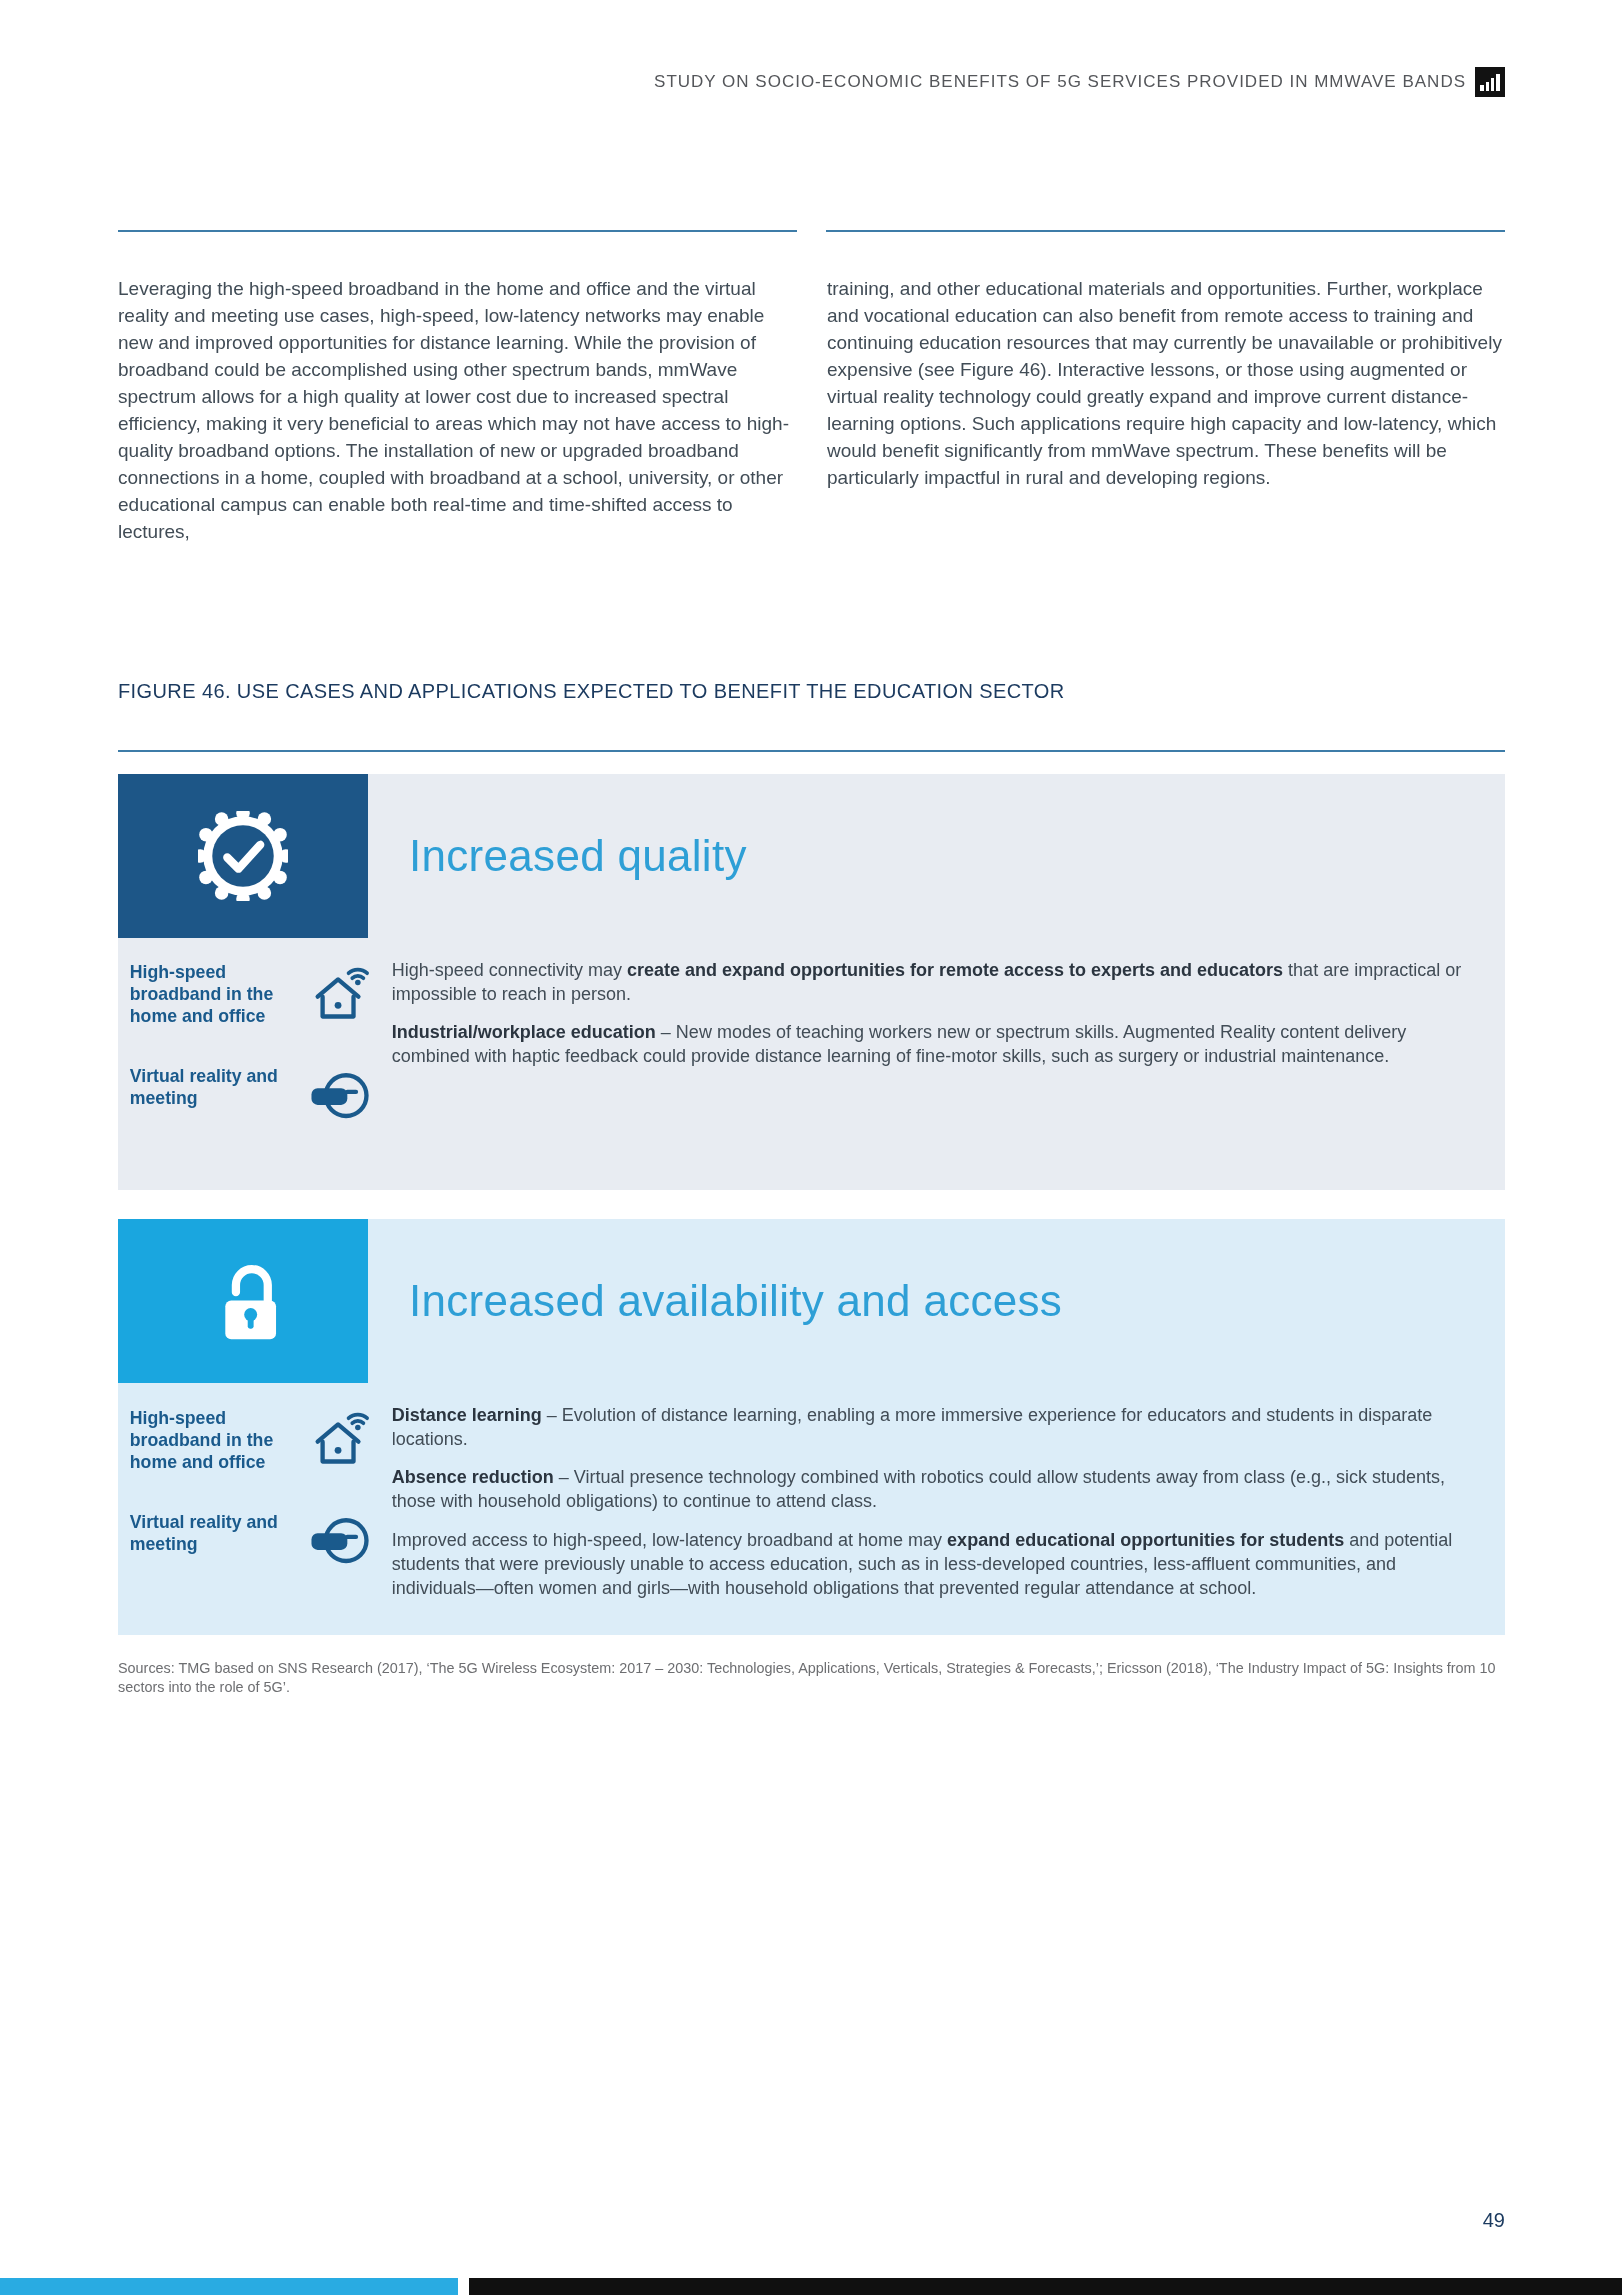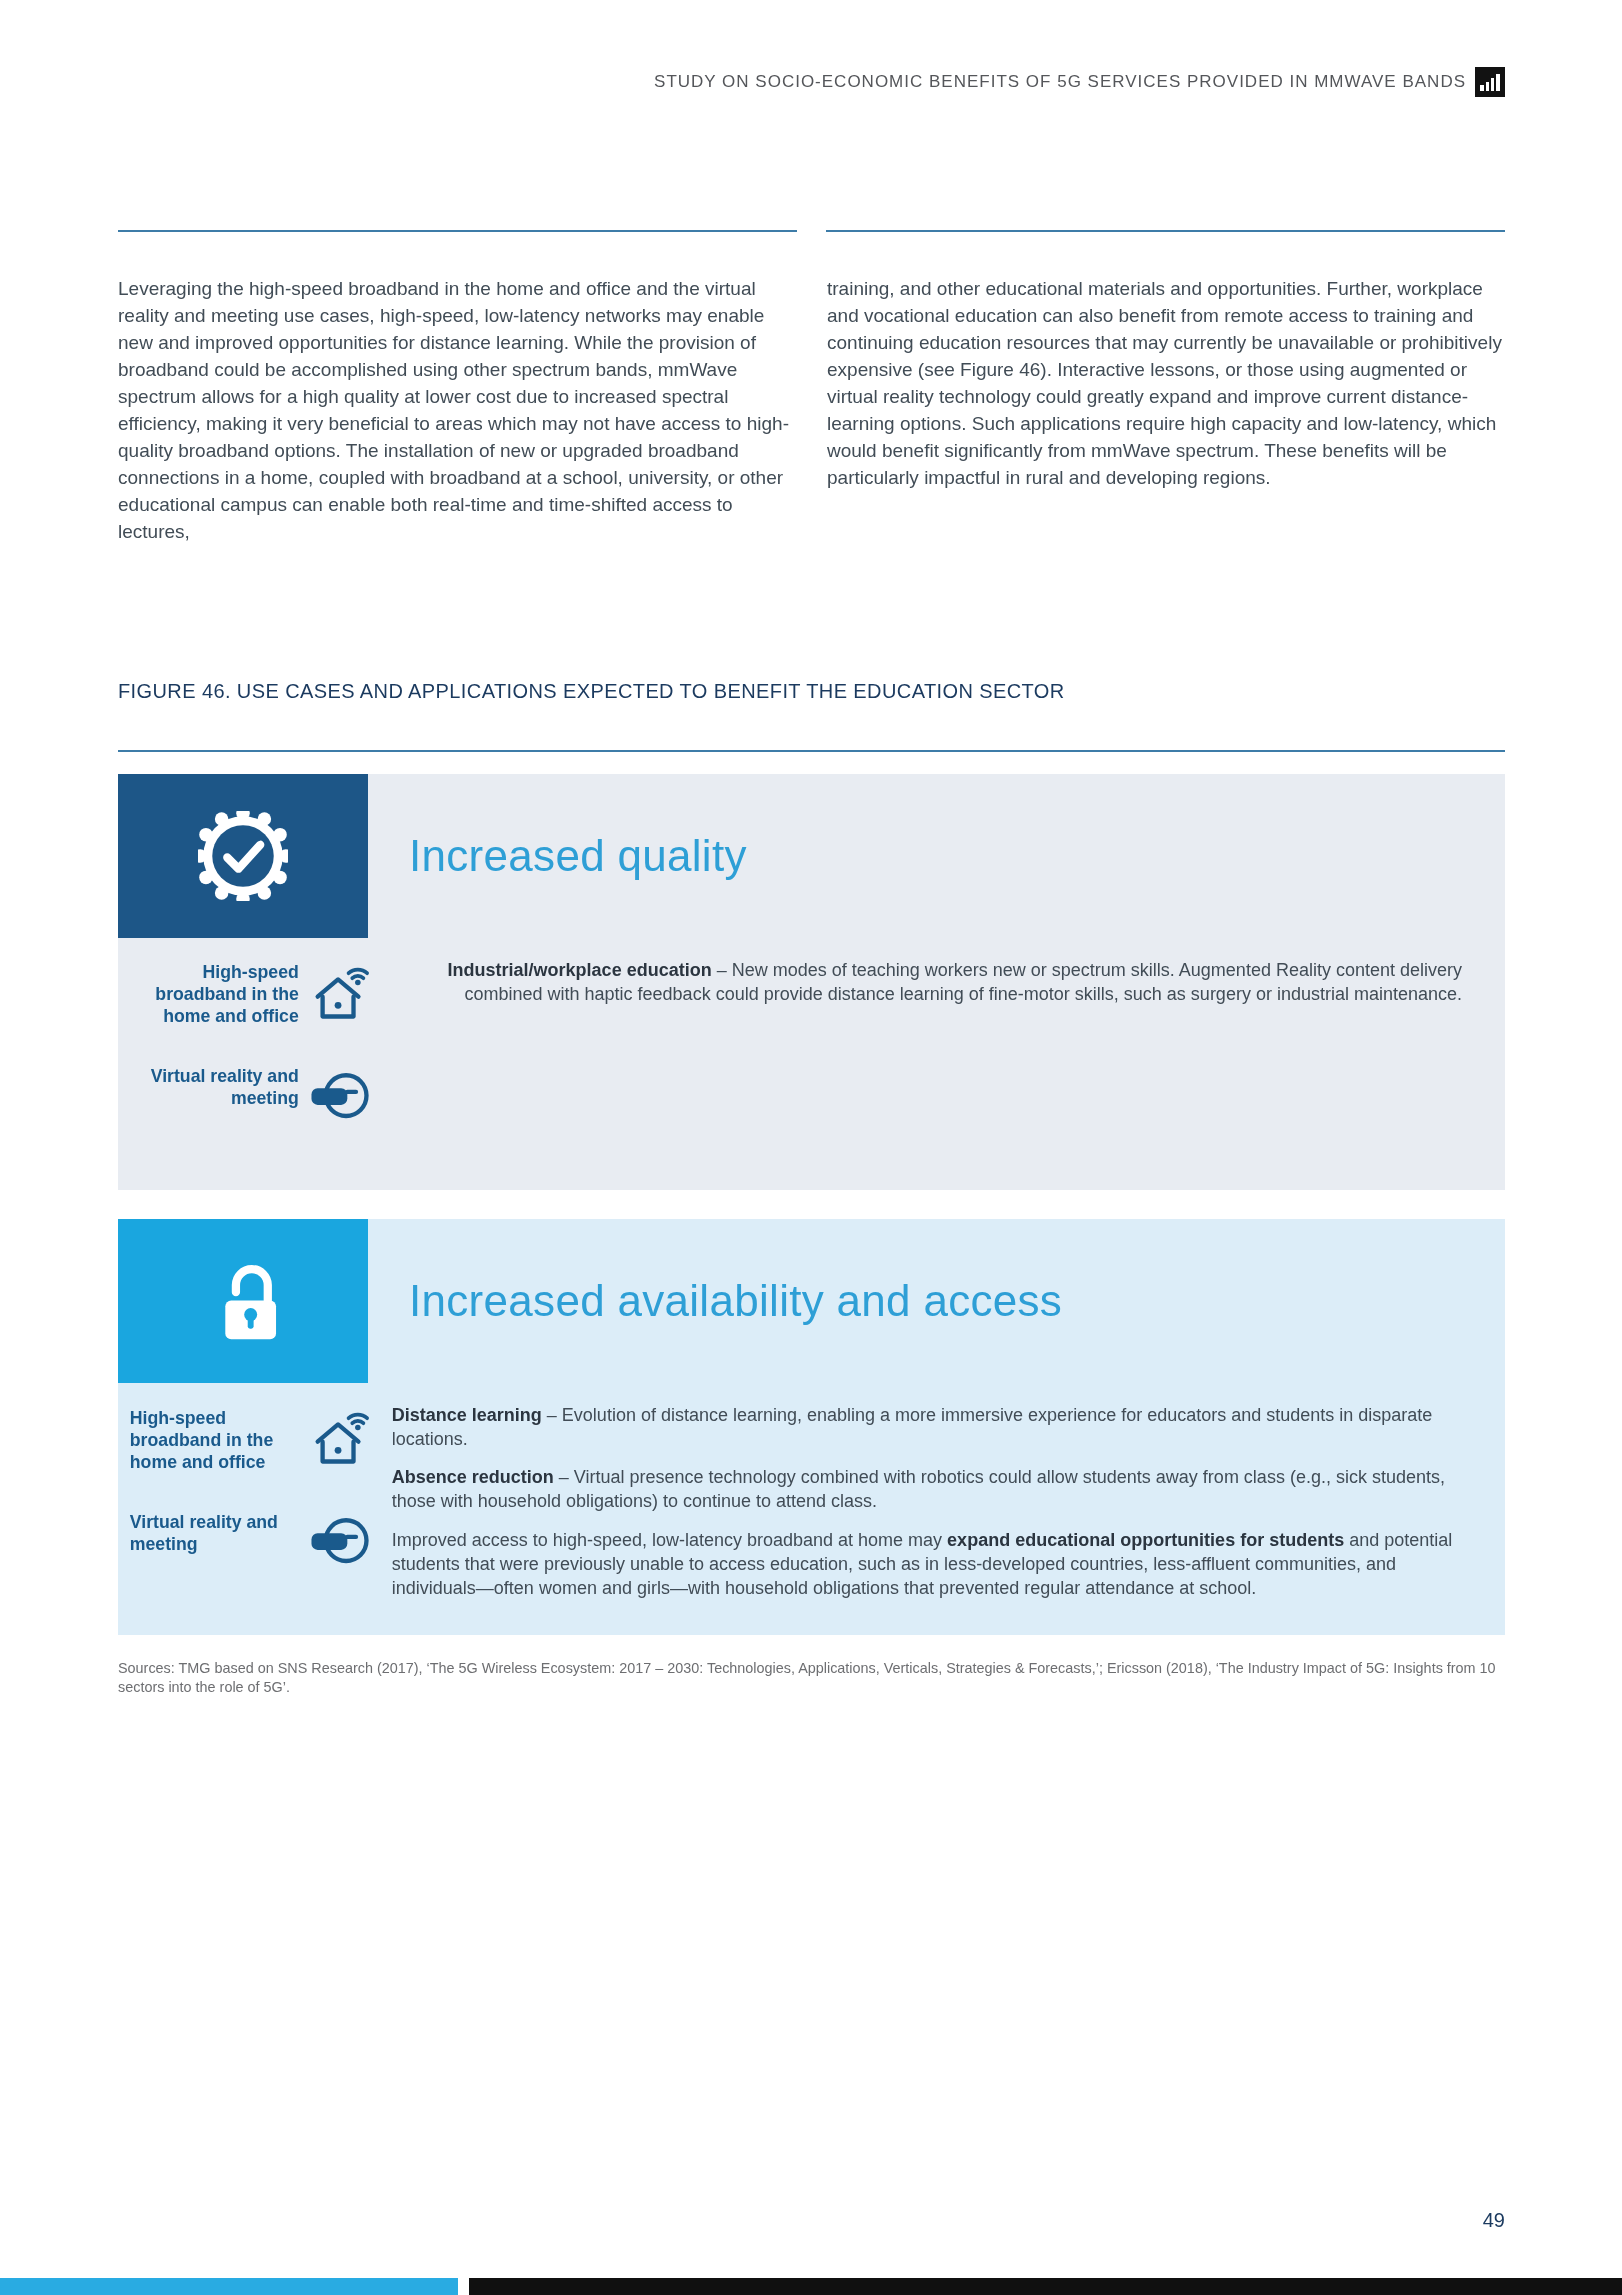--- a/index.html
+++ b/index.html
@@ -31,21 +31,21 @@
   .intro p { width:679px; font-size:19px; line-height:27px; color:var(--text,#414c56); }
 
   
   .fig-title { position:absolute; top:680px; left:118px; width:1387px;
     font-size:20px; letter-spacing:0.4px; color:var(--navytext,#1b3a5f); }
   .fig-rule { position:absolute; top:750px; left:118px; width:1387px; height:2px; background:var(--rule,#3d7ca8); }
 
   
   .content { position:absolute; top:774px; left:118px; width:1387px; }
   .card { width:100%; }
-  .card-quality { background:var(--card1bg,#e8ecf2);text-align:right; }
+  .card-quality { background:var(--card1bg,#e8ecf2); }
   .card-access  { background:var(--card2bg,#dcedf8); margin-top:29.4px; }
   .card-head { display:flex; align-items:center; }
   .icon-square { width:250px; height:164px; flex-shrink:0;
     display:flex; align-items:center; justify-content:center; }
   .sq-navy { background:var(--navysq,#1d5687); }
   .sq-cyan { background:var(--cyansq,#1aa6df); }
   .card-title { margin-left:41px; font-size:44px; font-weight:normal;
     color:var(--accent,#2e9fd6); letter-spacing:0.3px; }
   .card-body { display:flex; padding:19.6px 26px 29px 11.8px; }
   .labels { width:262px; flex-shrink:0; padding-top:3.9px; }
@@ -143,20 +143,21 @@
             <span class="label-icon">
               <svg width="68" height="56" viewBox="0 0 110 86" fill="none">
                 <circle cx="60" cy="44" r="33" stroke="var(--label,#1a5a8c)" stroke-width="7"></circle>
                 <rect x="4" y="32" width="58" height="27" rx="10" fill="var(--label,#1a5a8c)"></rect>
                 <path d="M62,38 h14" stroke="var(--label,#1a5a8c)" stroke-width="7" stroke-linecap="round"></path>
               </svg>
             </span>
           </div>
         </div>
         <div class="paras">
+            <p class="card-para"><span>High-speed connectivity may </span><span class="b">create and expand opportunities for remote access to experts and educators</span><span> that are impractical or impossible to reach in person.</span></p>
             <p class="card-para"><span class="b">Industrial/workplace education</span><span> – New modes of teaching workers new or spectrum skills. Augmented Reality content delivery combined with haptic feedback could provide distance learning of fine-motor skills, such as surgery or industrial maintenance.</span></p>
           </div>
       </div>
     </div>
 
     <div class="card card-access">
       <div class="card-head">
         <div class="icon-square sq-cyan">
           <svg width="118" height="102" viewBox="0 0 200 170">
             <path d="M142,84 V58 A27,27 0 0 0 88,58 V70" fill="none" stroke="#ffffff" stroke-width="14" stroke-linecap="round"></path>

